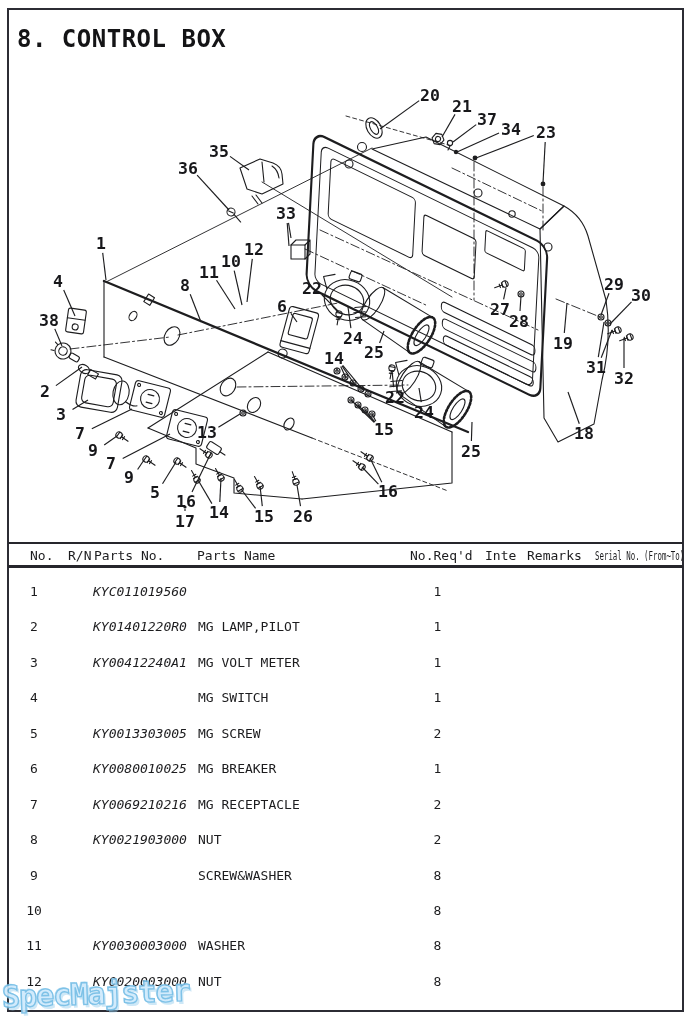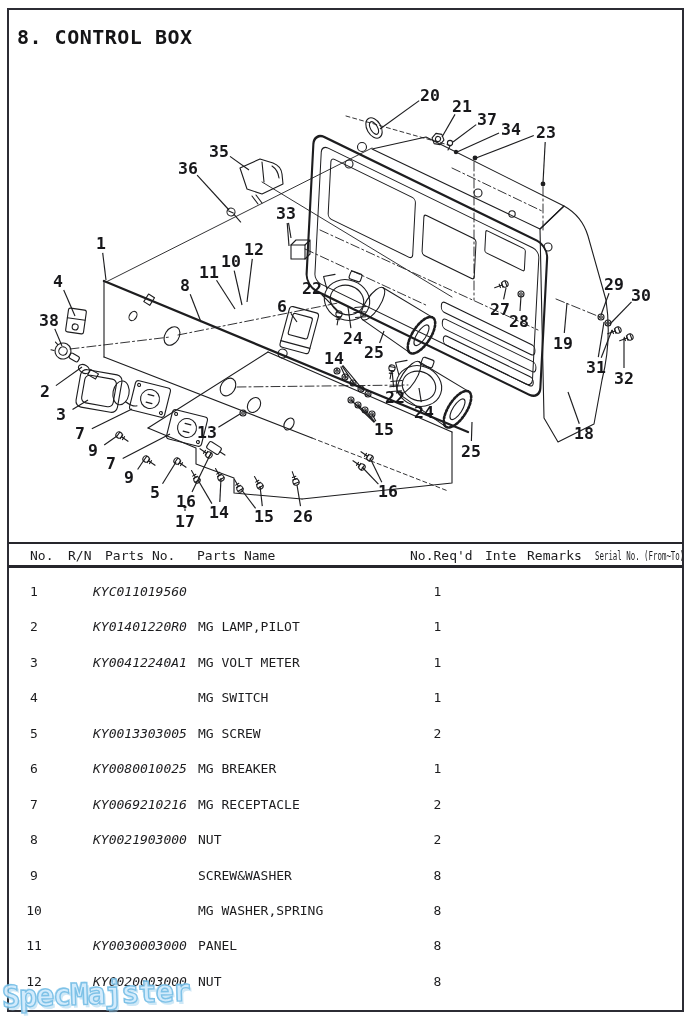--- a/index.html
+++ b/index.html
@@ -1,20 +1,20 @@
 <!DOCTYPE html>
 <html><head>
 <meta charset="utf-8">
 <style>
   html,body{margin:0;padding:0;background:#ffffff;}
   body{width:691px;height:1024px;position:relative;overflow:hidden;
        font-family:"DejaVu Sans Mono",monospace;color:#1c1c1e;}
   .page-border{position:absolute;left:7px;top:8px;width:677px;height:1004px;
        border:2px solid #2c2c34;box-sizing:border-box;background:#fff;}
-  .page-title{position:absolute;left:17px;top:25px;font-size:20px;font-weight:bold;
+  .page-title{position:absolute;left:17px;top:25px;font-size:24px;font-weight:bold;
        letter-spacing:.5px;white-space:pre;color:#141416;}
   svg.diagram{position:absolute;left:0;top:0;}
   .art{stroke:#1d1d1f;fill:none;stroke-width:1.1;stroke-linecap:round;stroke-linejoin:round;}
   .thick{stroke-width:2.3;}
   .thin{stroke-width:.9;}
   .dash{stroke-dasharray:9 3 2 3;stroke-width:.9;}
   .dot2{stroke-dasharray:4 3;stroke-width:.9;}
   .teeth{stroke-width:2.6;stroke-dasharray:2 1.7;}
   .fill{fill:#1d1d1f;stroke:none;}
   .callout-text{font-family:"DejaVu Sans Mono",monospace;font-size:16.5px;font-weight:bold;
@@ -350,21 +350,21 @@
       <line x1="378.4" y1="484.2" x2="362" y2="467" class="leader"></line>
       <line x1="381.8" y1="482.2" x2="370" y2="458" class="leader"></line>
       <text x="388" y="496.5" class="callout-text">16</text>
     </g>
 </svg>
 
 <div class="rule rule-top"></div>
 <div class="thead">
   <span style="left:30px">No.</span>
   <span style="left:68px">R/N</span>
-  <span style="left:105px">Parts No.</span>
+  <span style="left:94px">Parts No.</span>
   <span style="left:197px">Parts Name</span>
   <span style="left:410px">No.Req'd</span>
   <span style="left:485px">Inte</span>
   <span style="left:527px">Remarks</span>
   <span style="left:595px" class="th-serial">Serial No. (From~To)</span>
 </div>
 <div class="rule rule-head"></div>
 <div class="tbody" id="tbody">
     <div class="trow">
       <span class="c-no">1</span>
@@ -412,27 +412,26 @@
       <span class="c-pname">NUT</span>
       <span class="c-req">2</span>
     </div>
     <div class="trow">
       <span class="c-no">9</span>
       <span class="c-pname">SCREW&amp;WASHER</span>
       <span class="c-req">8</span>
     </div>
     <div class="trow">
       <span class="c-no">10</span>
-      <span class="c-pname">MG WASHER,SPRING</span>
       <span class="c-req">8</span>
     </div>
     <div class="trow">
       <span class="c-no">11</span>
       <span class="c-pno">KY0030003000</span>
-      <span class="c-pname">PANEL</span>
+      <span class="c-pname">WASHER</span>
       <span class="c-req">8</span>
     </div>
     <div class="trow">
       <span class="c-no">12</span>
       <span class="c-pno">KY0020003000</span>
       <span class="c-pname">NUT</span>
       <span class="c-req">8</span>
     </div>
   </div>
 

